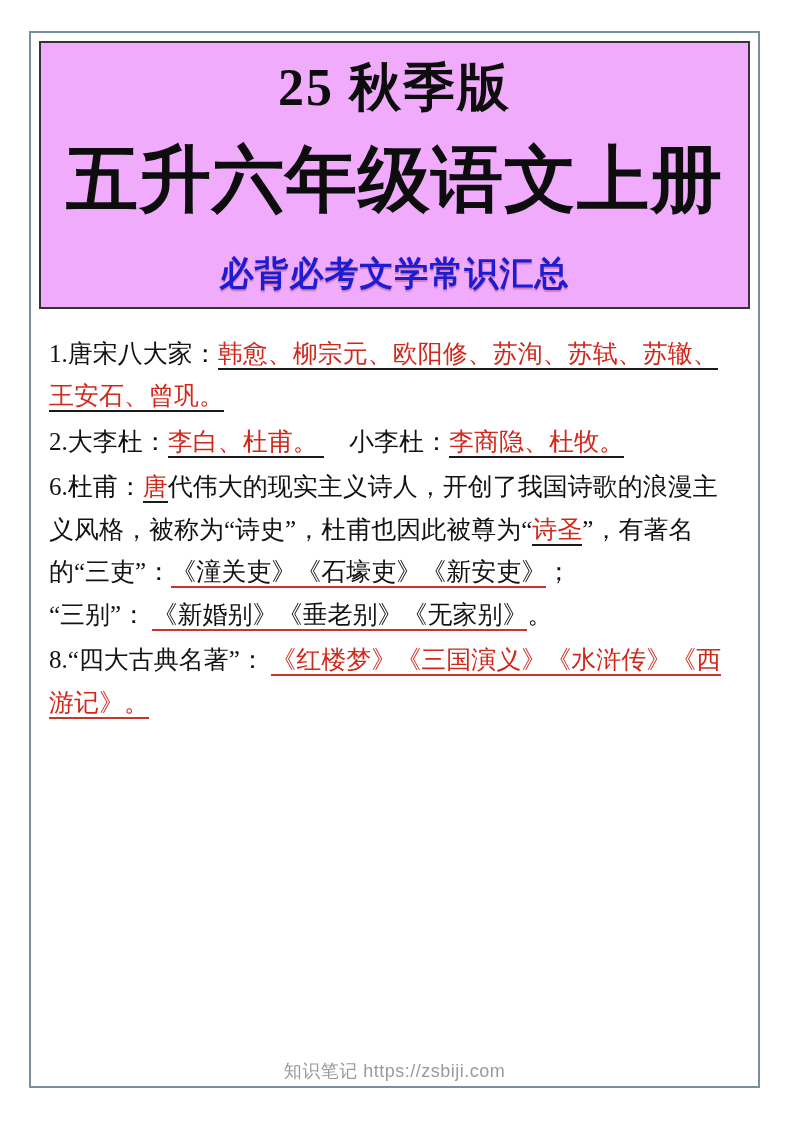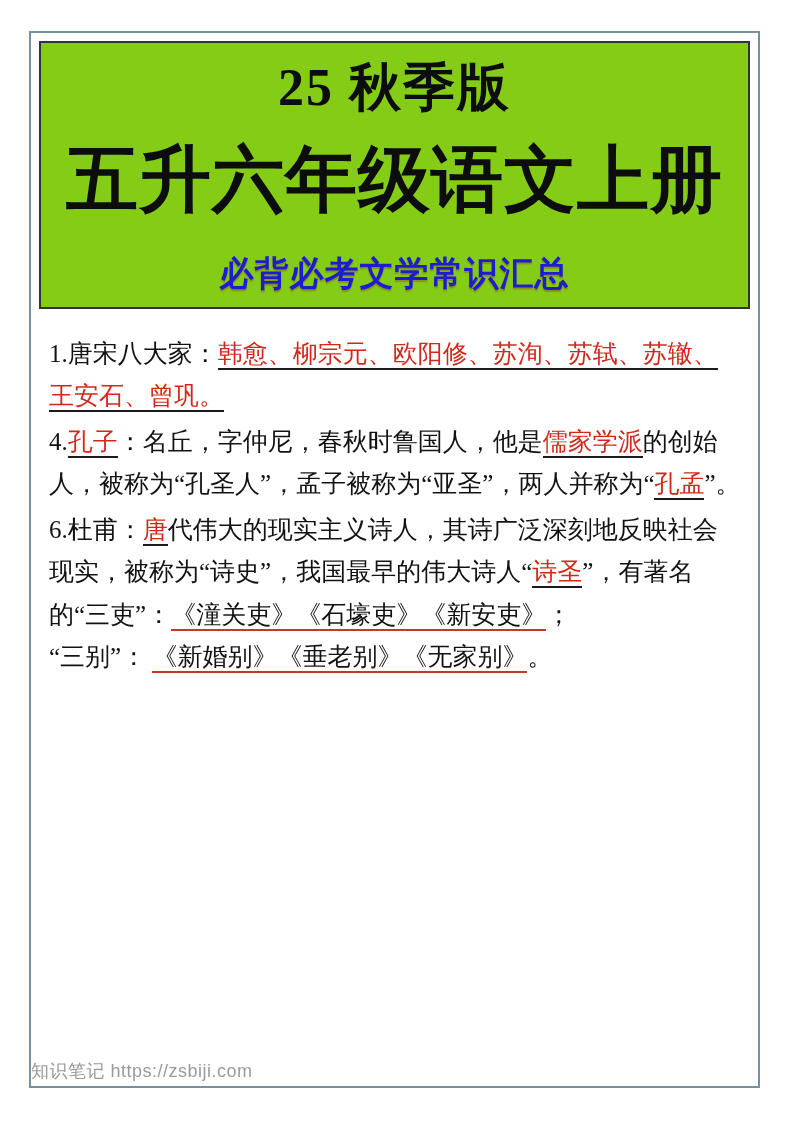--- a/index.html
+++ b/index.html
@@ -21,21 +21,21 @@
     top: 31px;
     width: 731px;
     height: 1057px;
     border: 2px solid var(--frame, #76909f);
     background: #ffffff;
     box-sizing: border-box;
   }
   .title-box {
     margin: 8px 8px 0 8px;
     border: 2px solid var(--box-border, #333333);
-    background: #84cc16;
+    background: #f0abfc;
     text-align: center;
     padding: 12px 0 14px 0;
   }
   .title-line1 {
     font-size: 52px;
     font-weight: bold;
     color: #0d0d0d;
     line-height: 1.25;
     letter-spacing: 2px;
   }
@@ -80,43 +80,44 @@
     color: #121212;
     border-bottom: 2px solid var(--u-red, #c53728);
     padding-bottom: 1px;
     text-align: center;
   }
   .footer {
     position: absolute;
     left: 0;
     bottom: 3px;
     width: 100%;
-    text-align: left;
+    text-align: center;
     font-family: "Liberation Sans", "DejaVu Sans", sans-serif;
     font-size: 18px;
     color: var(--footer-gray, #9a9a9a);
     letter-spacing: 0.5px;
   }
 </style>
 </head>
 <body>
 
 <div class="page">
   <div class="frame">
 
     <div class="title-box">
       <div class="title-line1">25 秋季版</div>
       <div class="title-line2">五升六年级语文上册</div>
       <div class="subtitle">必背必考文学常识汇总</div>
     </div>
 
     <div class="content">
       <p><span class="seg-n">1.唐宋八大家：</span><span class="seg-ru">韩愈、柳宗元、欧阳修、苏洵、苏轼、苏辙、王安石、曾巩。 </span></p>
-      <p><span class="seg-n">4.</span><span class="seg-ru">孔子</span><span class="seg-n">：名丘，字仲尼，春秋时鲁国人，他是</span><span class="seg-ru">儒家学派</span><span class="seg-n">的创始人，被称为“孔圣人”，孟子被称为“亚圣”，两人并称为“</span><span class="seg-ru">孔孟</span><span class="seg-n">”。</span></p>
-      <p><span class="seg-n">6.杜甫：</span><span class="seg-ru">唐</span><span class="seg-n">代伟大的现实主义诗人，其诗广泛深刻地反映社会现实，被称为“诗史”，我国最早的伟大诗人“</span><span class="seg-ru">诗圣</span><span class="seg-n">”，有著名的“三吏”：</span><span class="seg-bru">《潼关吏》《石壕吏》《新安吏》</span><span class="seg-n">；</span><br><span class="seg-n">“三别”： </span><span class="seg-bru">《新婚别》《垂老别》《无家别》</span><span class="seg-n">。</span></p>
+      <p><span class="seg-n">2.大李杜：</span><span class="seg-ru">李白、杜甫。 </span><span class="seg-n">　小李杜：</span><span class="seg-ru">李商隐、杜牧。</span></p>
+      <p><span class="seg-n">6.杜甫：</span><span class="seg-ru">唐</span><span class="seg-n">代伟大的现实主义诗人，开创了我国诗歌的浪漫主义风格，被称为“诗史”，杜甫也因此被尊为“</span><span class="seg-ru">诗圣</span><span class="seg-n">”，有著名的“三吏”：</span><span class="seg-bru">《潼关吏》《石壕吏》《新安吏》</span><span class="seg-n">；</span><br><span class="seg-n">“三别”： </span><span class="seg-bru">《新婚别》《垂老别》《无家别》</span><span class="seg-n">。</span></p>
+      <p><span class="seg-n">8.“四大古典名著”： </span><span class="seg-rru">《红楼梦》《三国演义》《水浒传》《西游记》。 </span></p>
     </div>
 
     <div class="footer">
       <span>知识笔记 https://zsbiji.com</span>
     </div>
 
   </div>
 </div>
 
 </body></html>

